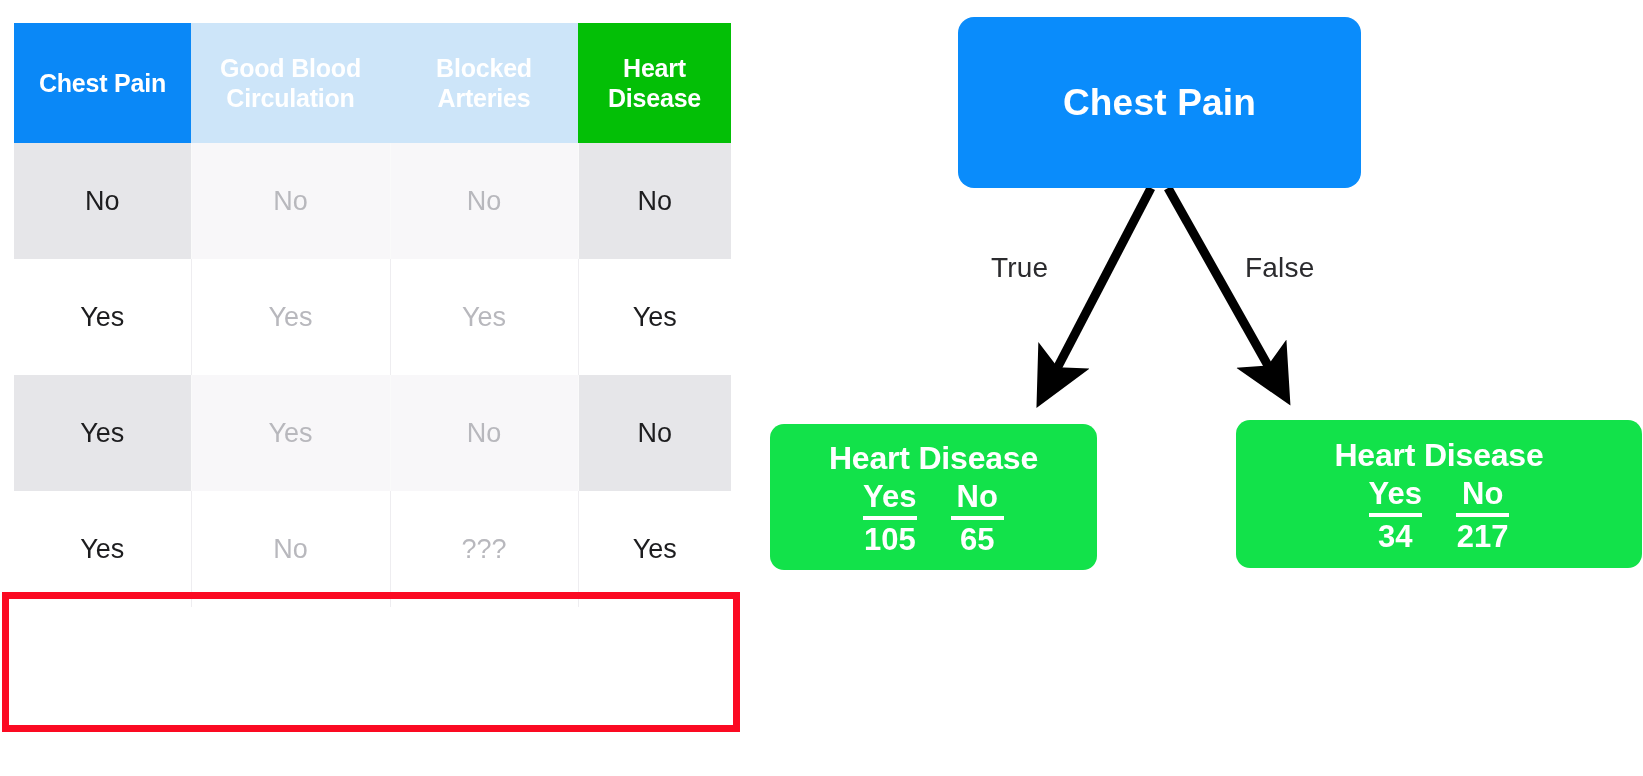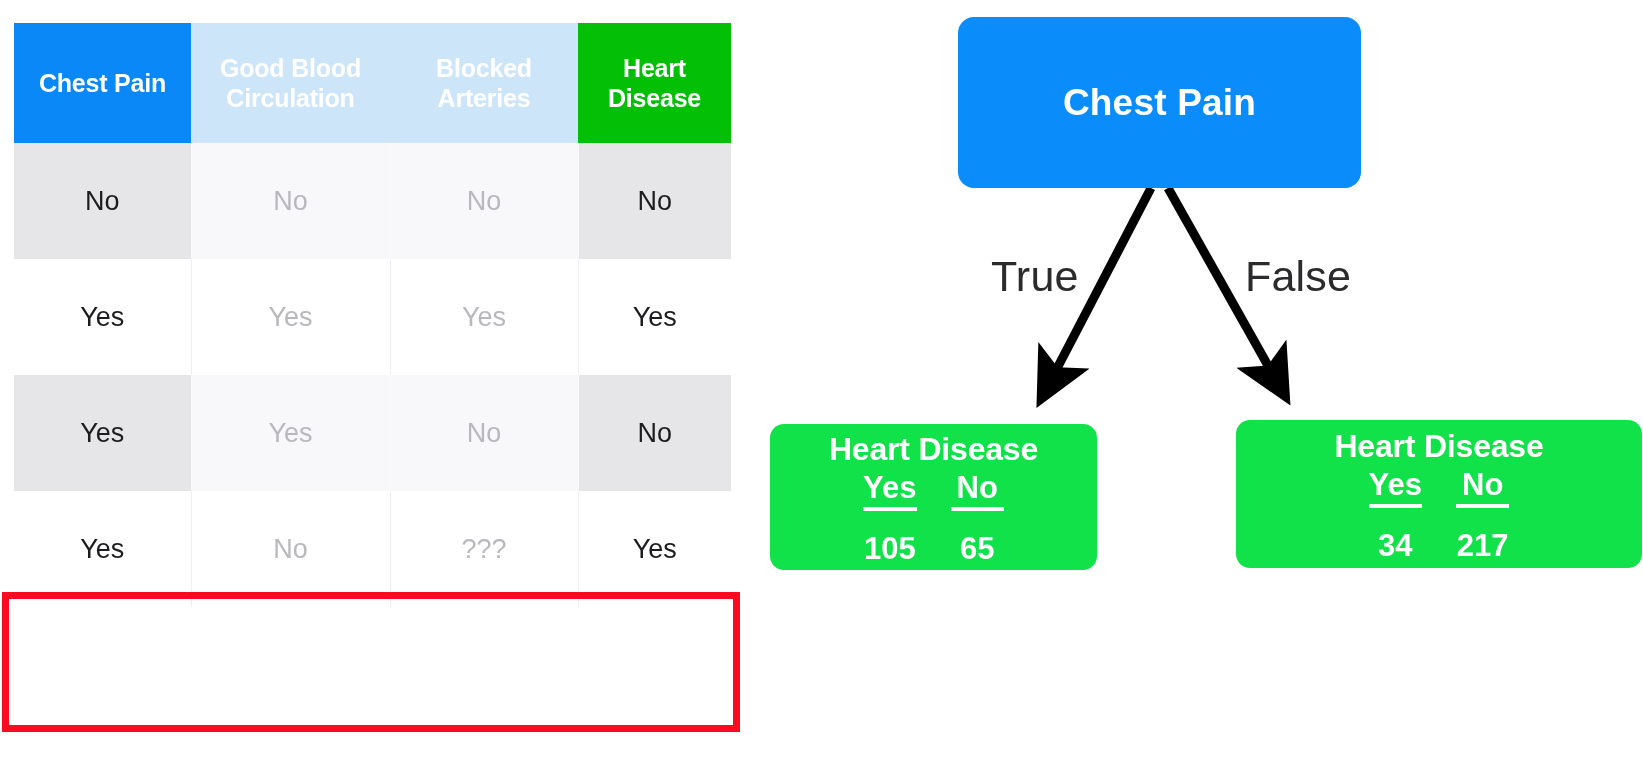--- a/index.html
+++ b/index.html
@@ -138,26 +138,26 @@
     grid-template-columns: 1fr 1fr;
     column-gap: 34px;
     font-weight: bold;
     font-size: 31px;
     line-height: 1.12;
   }
   .leaf-grid .lbl {
     border-bottom: 4px solid #ffffff;
     padding-bottom: 1px;
   }
-  .leaf-grid .cnt { padding-top: 21px; }
+  .leaf-grid .cnt { padding-top: 3px; }
 
   
   .edge-label {
     position: absolute;
-    font-size: 43px;
+    font-size: 28px;
     color: #2b2b2e;
     letter-spacing: 0.2px;
   }
   #label-true  { left: 231px; top: 252px; }
   #label-false { left: 485px; top: 252px; text-align: center; }
 
   #tree-edges {
     position: absolute;
     left: 0;
     top: 0;

